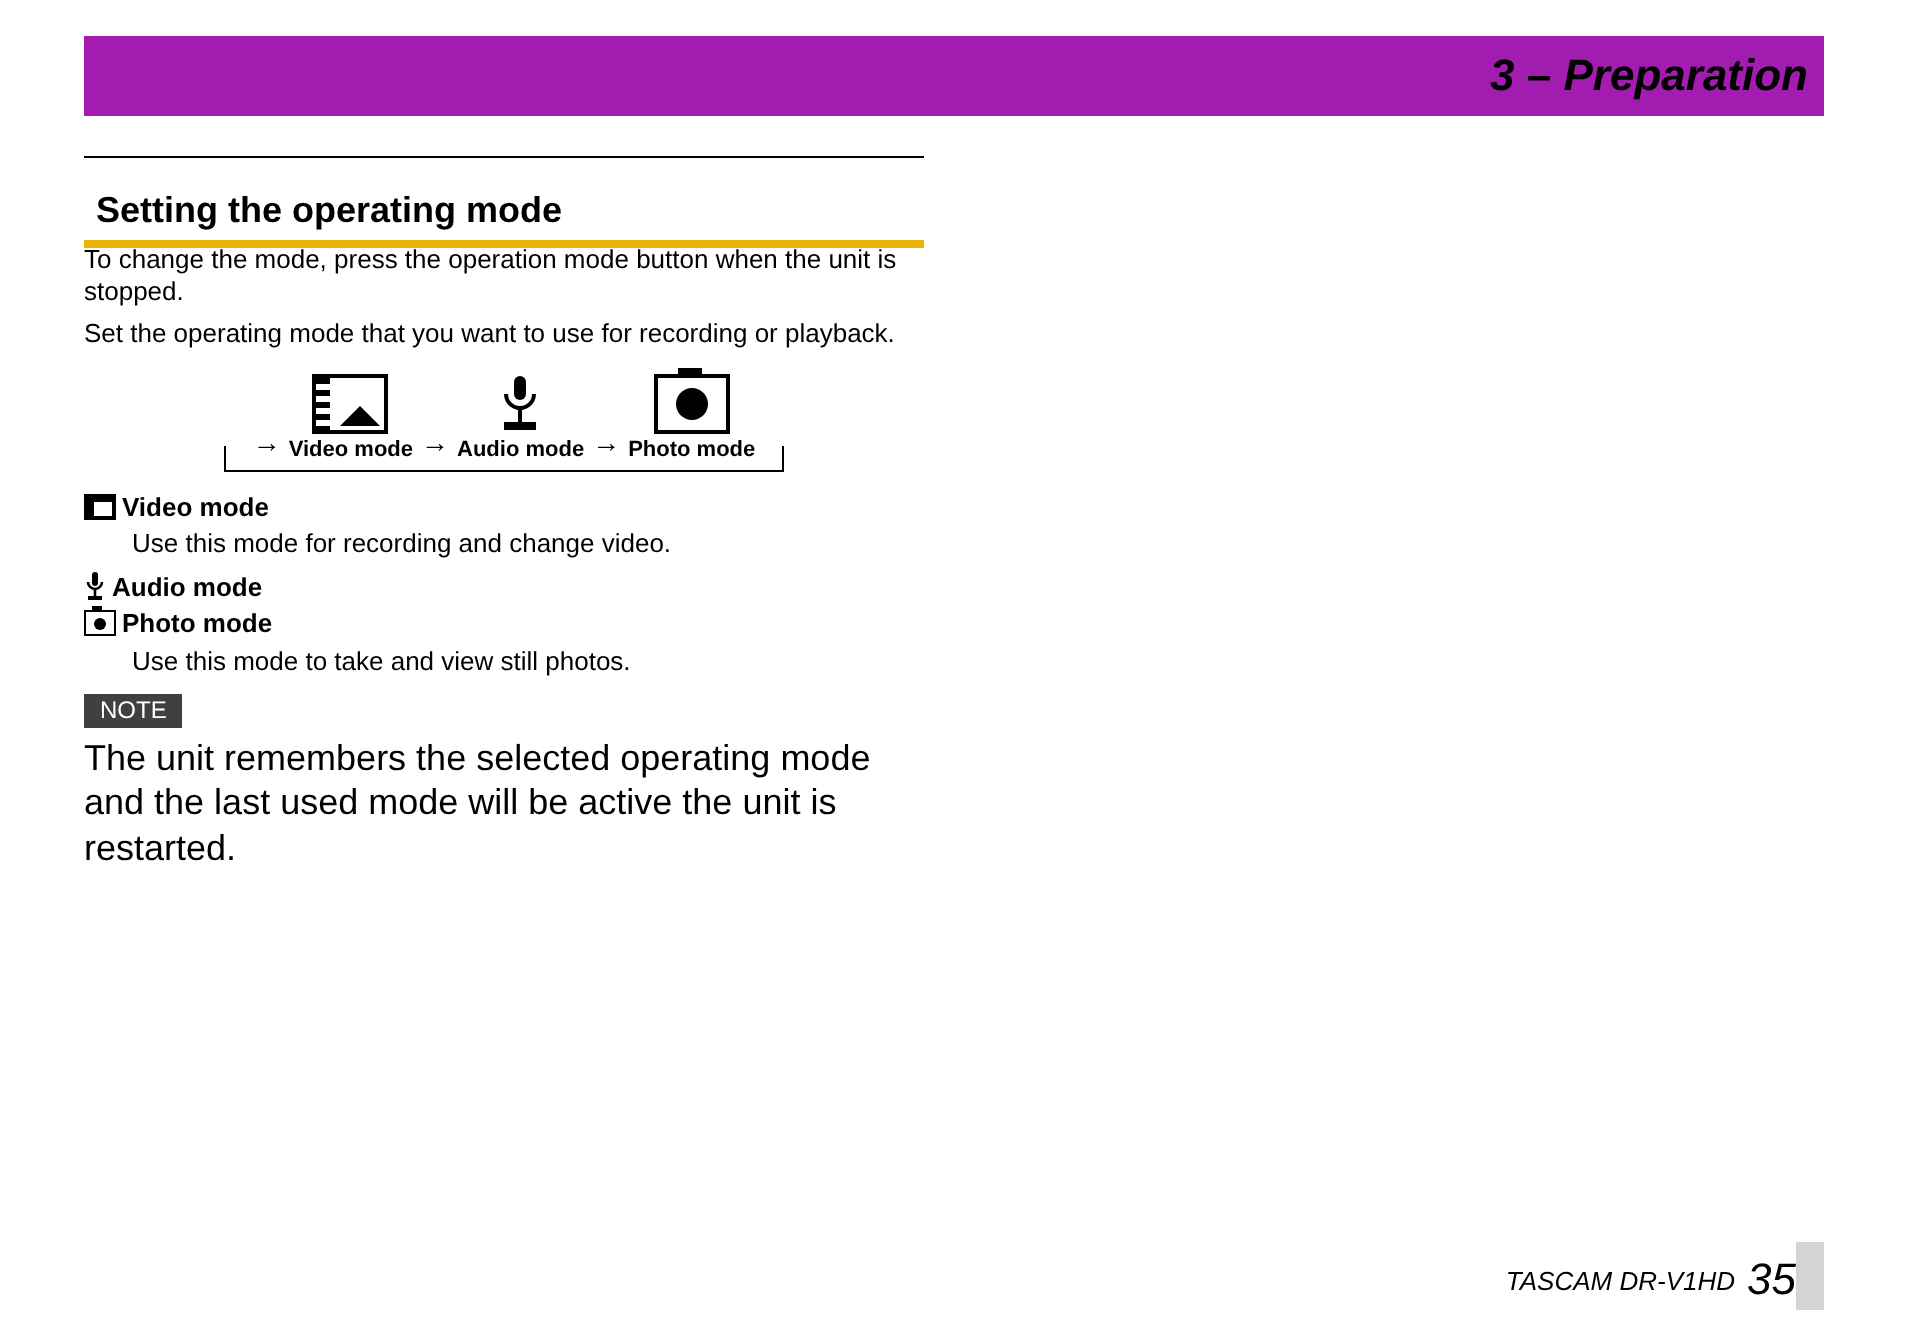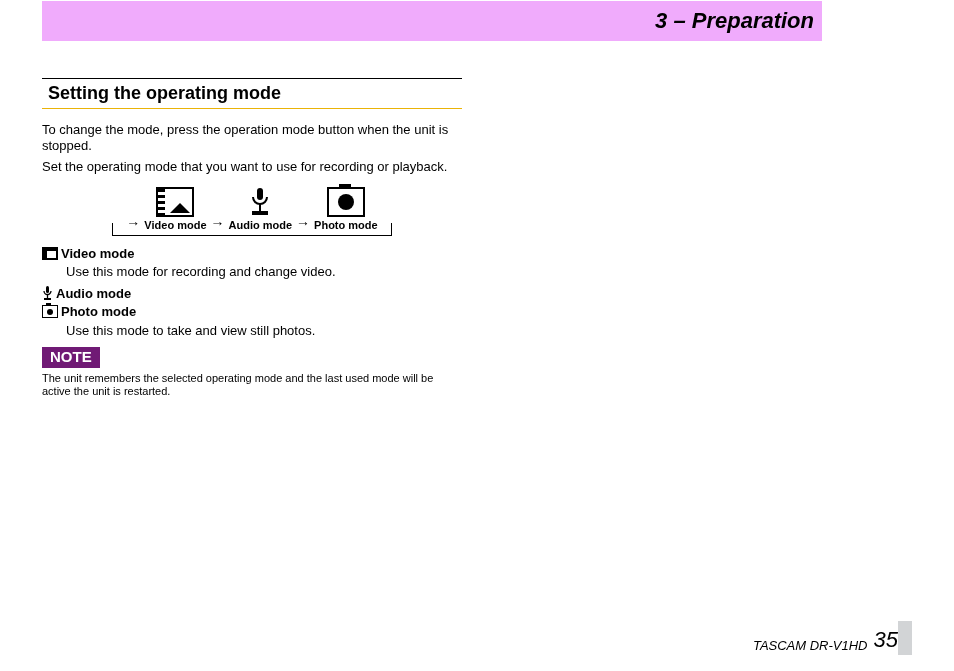--- a/index.html
+++ b/index.html
@@ -11,44 +11,44 @@
   }
   .page {
     width: 954px;
     height: 671px;
     position: relative;
     box-sizing: border-box;
   }
   .header-bar {
     position: absolute;
     left: 42px;
-    top: 1px;
-    width: 780px;
+    top: 18px;
+    width: 870px;
     height: 40px;
-    background: #f0abfc;
+    background: #a21caf;
     display: flex;
     align-items: center;
     justify-content: flex-end;
     padding-right: 8px;
     box-sizing: border-box;
   }
   .header-title {
     font-size: 22px;
     font-weight: 700;
     font-style: italic;
     color: #000;
   }
   .section-heading-wrap {
     position: absolute;
     left: 42px;
     top: 78px;
     width: 420px;
     border-top: 1px solid #000;
-    border-bottom: 1px solid #eab308;
-    padding: 4px 6px 4px 6px;
+    border-bottom: 4px solid #eab308;
+    padding: 16px 6px 4px 6px;
     box-sizing: border-box;
   }
   .section-heading {
     font-size: 18px;
     font-weight: 700;
   }
   .body {
     position: absolute;
     left: 42px;
     top: 122px;
@@ -194,41 +194,41 @@
     font-size: 13px;
     font-weight: 700;
   }
   .mode-desc {
     font-size: 13px;
     margin: 2px 0 6px 24px;
   }
 
   .note-tag {
     display: inline-block;
-    background: #701a75;
+    background: #404040;
     color: #fff;
-    font-size: 15px;
-    font-weight: 700;
+    font-size: 12px;
+    font-weight: 400;
     padding: 1px 8px;
     margin-top: 2px;
   }
   .note-text {
-    font-size: 11px;
+    font-size: 18px;
     margin-top: 4px;
   }
 
   
   .footer {
     position: absolute;
     right: 56px;
     bottom: 18px;
     font-style: italic;
     font-size: 13px;
     display: flex;
-    align-items: flex-end;
+    align-items: center;
     gap: 6px;
   }
   .footer .pnum {
     font-size: 22px;
     font-weight: 400;
   }
   .side-tab {
     position: absolute;
     right: 42px;
     bottom: 16px;

